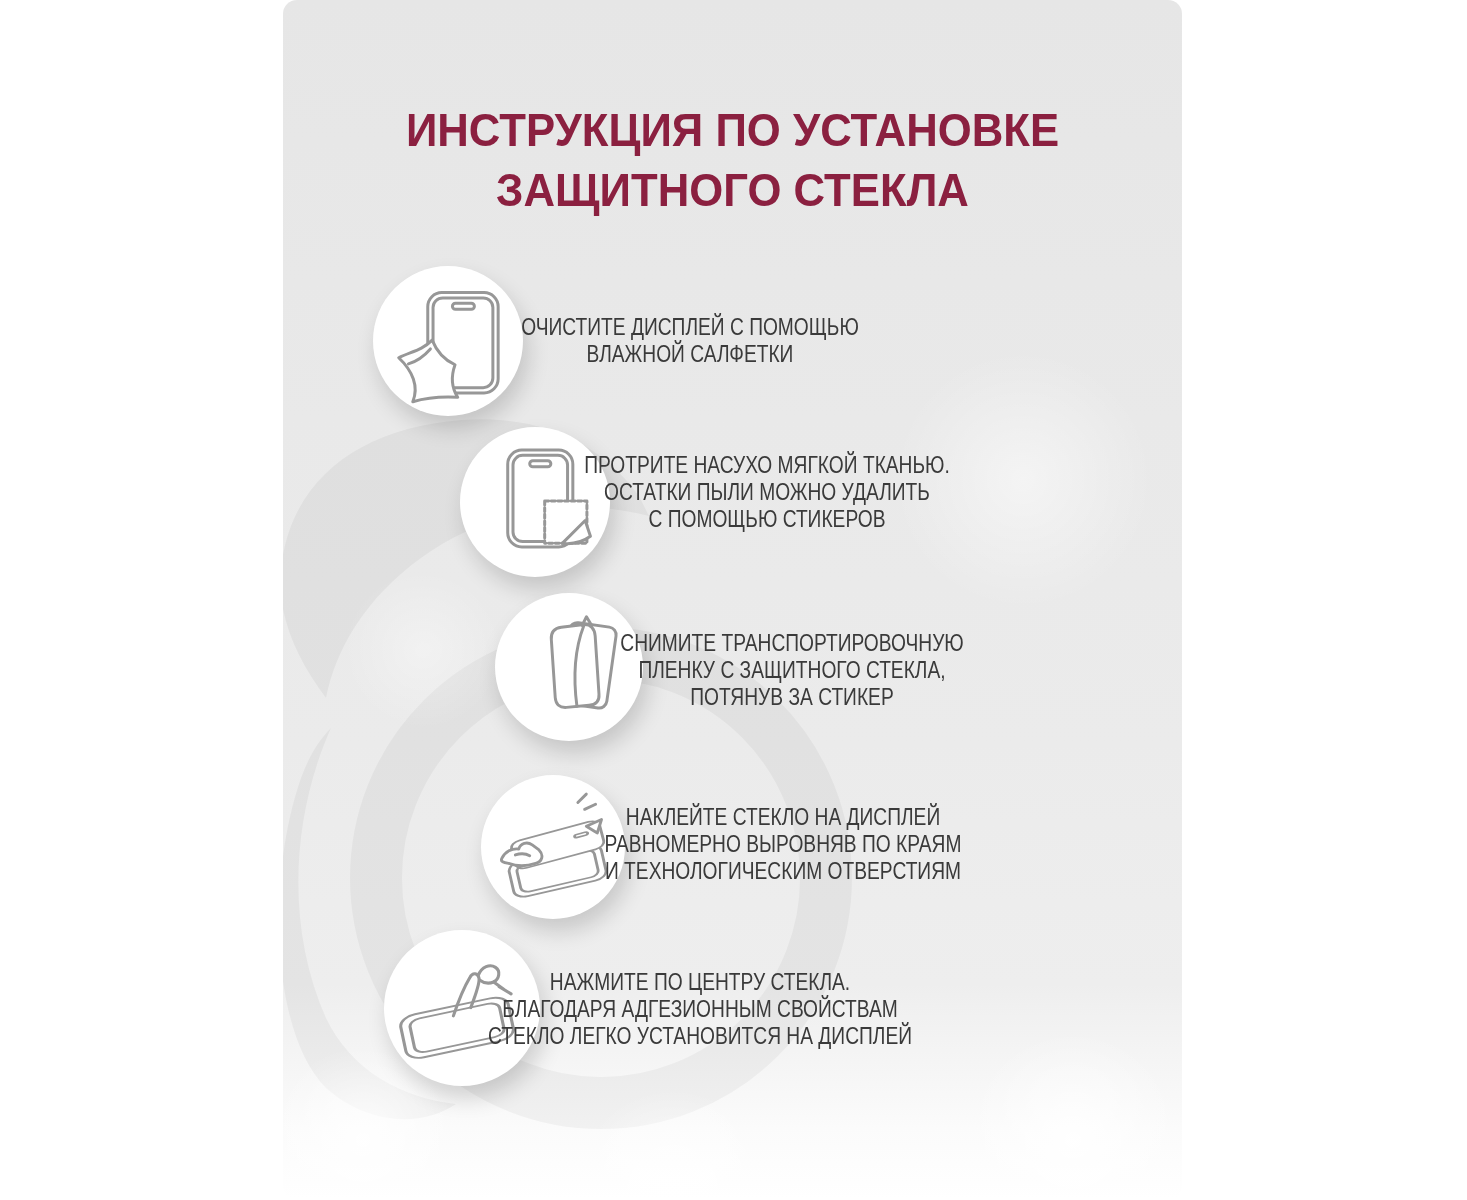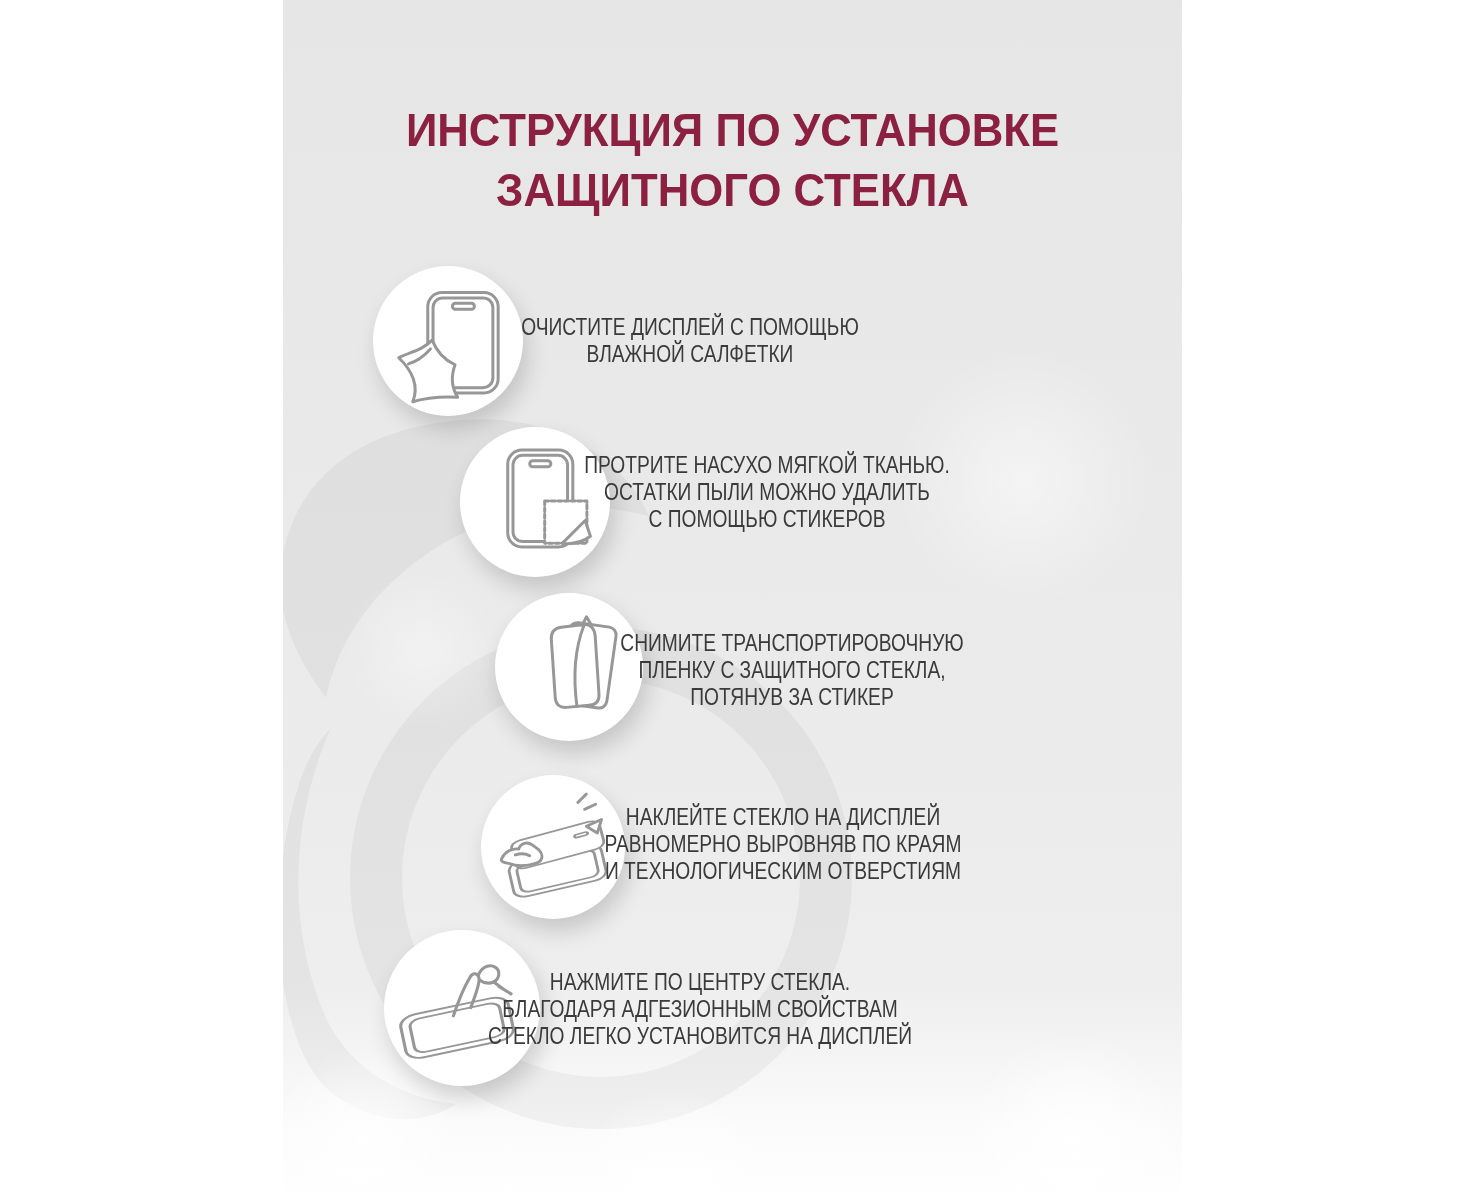--- a/index.html
+++ b/index.html
@@ -4,20 +4,21 @@
 <style>
   html,body { margin:0; padding:0; background:#ffffff; }
   .canvas {
     position:relative; width:1467px; height:1200px; background:#ffffff;
     overflow:hidden; font-family:"Liberation Sans", sans-serif;
   }
   .panel {
     position:absolute; left:283px; top:0; width:899px; height:1200px;
     background:linear-gradient(180deg,#e6e6e6 0%,#e9e9e9 35%,#ebebeb 62%,#eeeeee 82%,#fbfbfb 94%,#ffffff 100%);
     overflow:hidden;
+    border-radius:14px;
   }
   .blob { position:absolute; border-radius:50%; pointer-events:none;
     background:radial-gradient(circle closest-side, rgba(255,255,255,0.9), rgba(255,255,255,0) 72%); }
   .b1 { left:-50px;  top:1010px; width:260px; height:260px; }
   .b2 { left:250px;  top:1050px; width:280px; height:280px; }
   .b3 { left:640px;  top:990px;  width:300px; height:300px; }
   .b4 { left:560px;  top:300px;  width:360px; height:360px; opacity:.55; }
   .b5 { left:30px;   top:540px;  width:220px; height:220px; opacity:.4; }
   .watermark { position:absolute; left:-12px; top:398px; width:600px; height:780px; pointer-events:none; }
 

